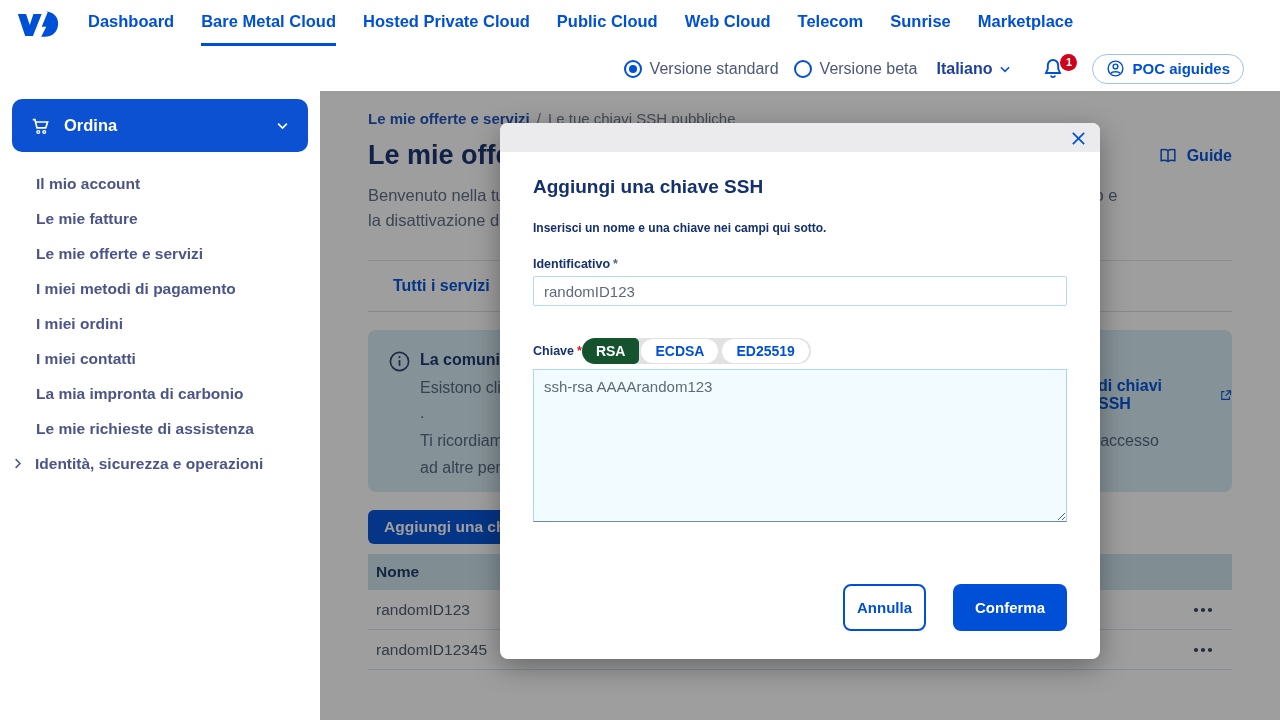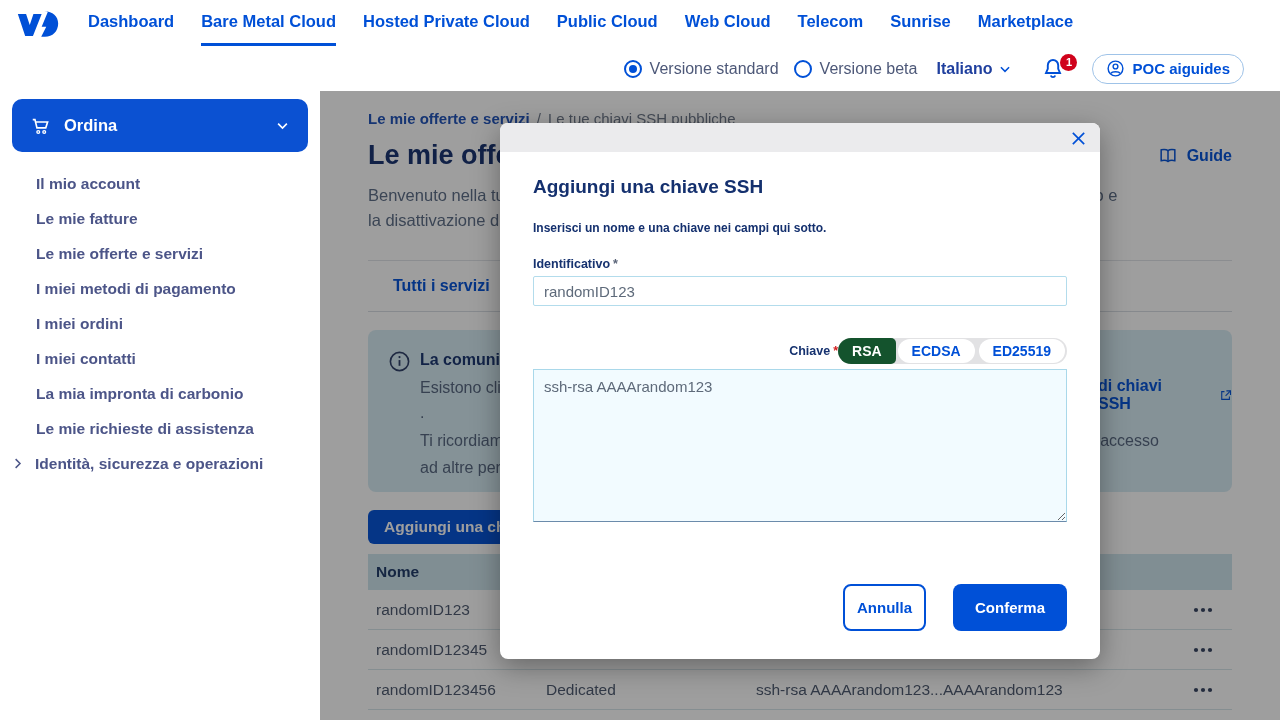--- a/index.html
+++ b/index.html
@@ -59,21 +59,21 @@
   .modal { position:absolute; left:500px; top:123px; width:600px; height:536px; background:#fff; border-radius:8px; box-shadow:0 8px 28px rgba(0,0,0,0.35); z-index:50; }
   .modal-bar { height:29px; background:#ebebed; border-radius:8px 8px 0 0; position:relative; }
   .modal-close { position:absolute; right:10px; top:3px; width:24px; height:24px; background:none; border:none; cursor:pointer; line-height:0; }
   .modal-body { padding:0 33px; }
   .modal-title { margin-top:24px; font-size:19px; font-weight:700; color:#14306e; }
   .modal-sub { margin-top:23px; font-size:12px; font-weight:700; color:#14306e; }
   .field-label { margin-top:22px; font-size:12.5px; font-weight:700; color:#16326f; }
   .field-label .req { color:#5a6478; margin-left:3px; }
   .field-label .req.red { color:#d21e1e; }
   .text-input { margin-top:5px; width:100%; height:30px; border:1px solid #b3dcec; border-radius:2px; padding:0 10px; font-size:15px; color:#5e6a7a; font-family:inherit; background:#fff; outline:none; }
-  .key-row { margin-top:32px; display:flex; justify-content:flex-end; align-items:center; }
+  .key-row { margin-top:32px; display:flex; justify-content:flex-start; align-items:center; }
   .seg { display:flex; background:#e2e2e4; border-radius:14px; height:26px; overflow:hidden; align-items:stretch; }
   .seg-btn { display:flex; align-items:center; padding:0 14px; font-weight:700; font-size:14px; cursor:pointer; border:none; background:transparent; font-family:inherit; }
   .seg-btn.sel { background:#14532d; color:#fff; border-radius:5px; }
   .seg-btn.pill { background:#fff; color:#0050d7; border-radius:13px; margin:1px 2px; }
   .key-area { margin-top:5px; width:100%; height:153px; background:#f2fbff; border:1px solid #a9d8ea; border-bottom:1px solid #6b8bab; padding:8px 10px; font-size:15px; color:#5e6a7a; font-family:inherit; resize:vertical; outline:none; border-radius:0; }
   .modal-footer { margin-top:58px; display:flex; justify-content:flex-end; align-items:center; gap:27px; }
   .btn-cancel { height:47px; padding:0 12px; background:#fff; border:2px solid #0050d7; border-radius:8px; color:#0050d7; font-weight:700; font-size:15px; cursor:pointer; font-family:inherit; }
   .btn-confirm { height:47px; padding:0 22px; background:#0050d7; border:none; border-radius:8px; color:#fff; font-weight:700; font-size:15px; cursor:pointer; font-family:inherit; }
 </style>
 </head>
@@ -239,32 +239,20 @@
         <span>Dedicated</span>
         <span>ssh-rsa AAAArandom123...AAAArandom123</span>
         <span class="t-actions">
           <svg width="20" height="6" viewBox="0 0 20 6">
               <circle cx="3" cy="3" r="2.1" fill="#33415f"></circle>
               <circle cx="10" cy="3" r="2.1" fill="#33415f"></circle>
               <circle cx="17" cy="3" r="2.1" fill="#33415f"></circle>
             </svg>
         </span>
       </div>
-      <div class="t-row">
-        <span>randomID123456</span>
-        <span>Dedicated</span>
-        <span>ssh-rsa AAAArandom123...AAAArandom123</span>
-        <span class="t-actions">
-          <svg width="20" height="6" viewBox="0 0 20 6">
-              <circle cx="3" cy="3" r="2.1" fill="#33415f"></circle>
-              <circle cx="10" cy="3" r="2.1" fill="#33415f"></circle>
-              <circle cx="17" cy="3" r="2.1" fill="#33415f"></circle>
-            </svg>
-        </span>
-      </div>
     </div>
   </main>
 
   <div class="dim-overlay"></div>
 
   <div class="modal">
     <div class="modal-bar">
       <button class="modal-close">
         <svg width="17" height="17" viewBox="0 0 24 24">
             <line x1="4" y1="4" x2="20" y2="20" stroke="#0050d7" stroke-width="2.4"></line>

